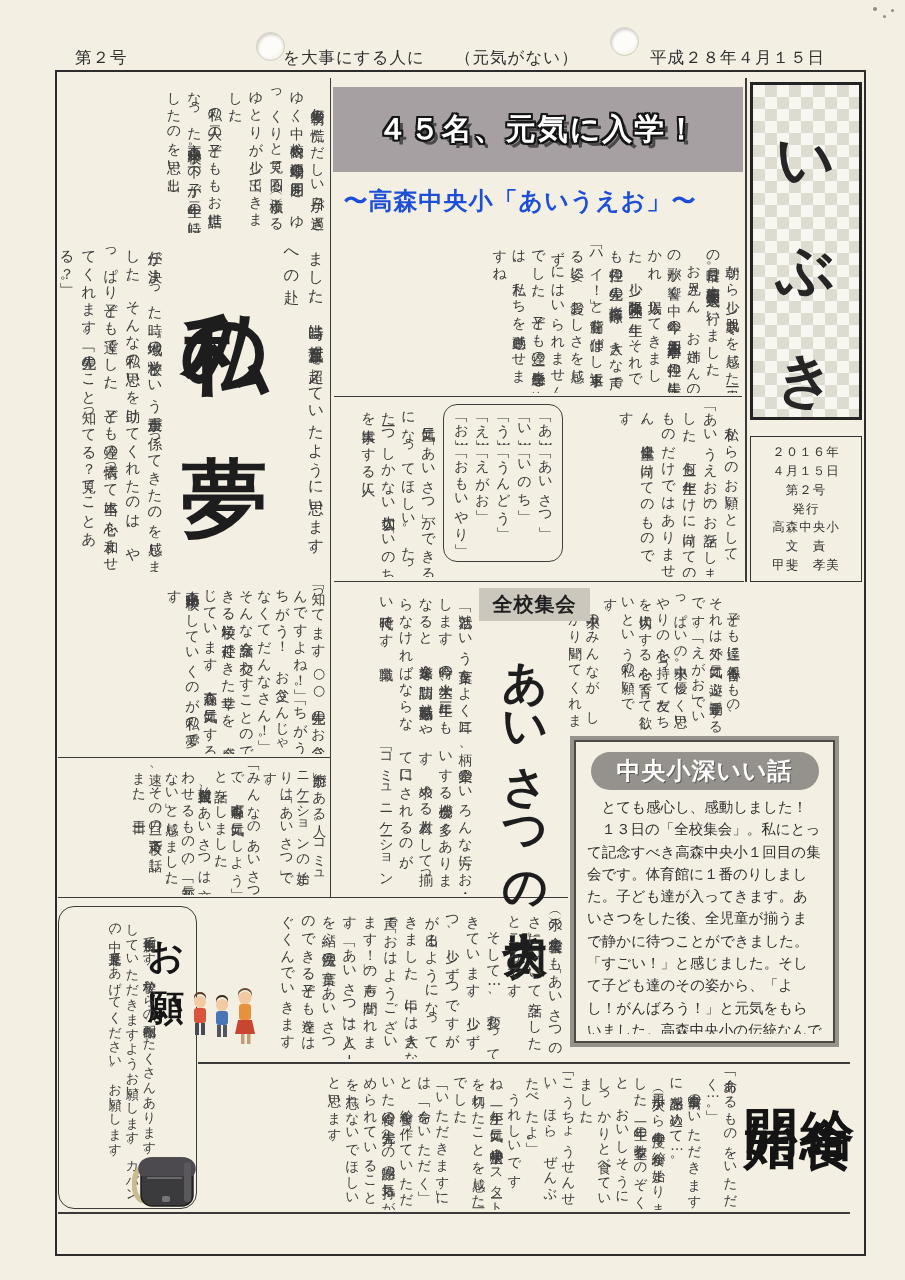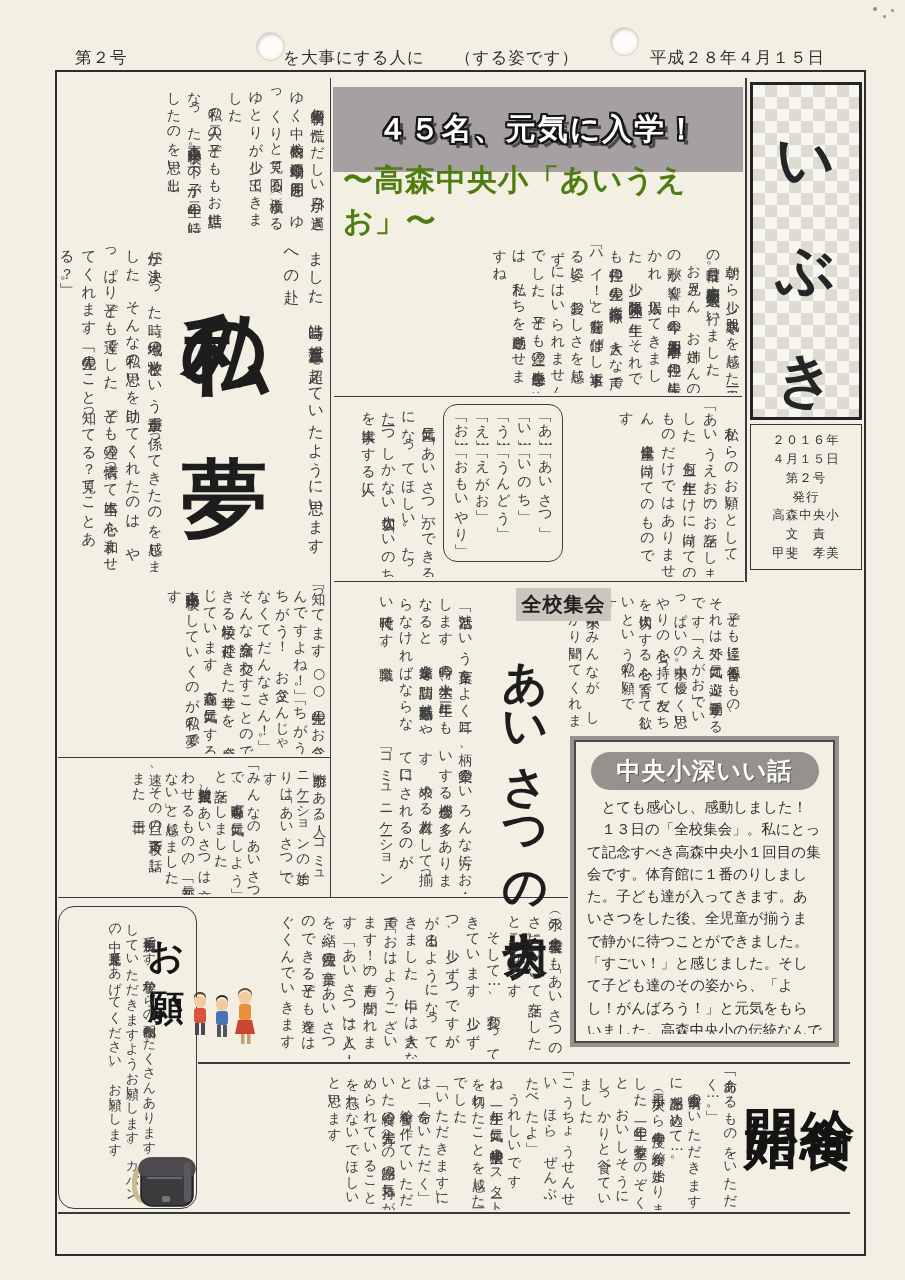--- a/index.html
+++ b/index.html
@@ -28,54 +28,54 @@
     background:#a7a0a2;display:flex;align-items:center;justify-content:center;
   }
   #banner .txt{
     font-family:"DejaVu Sans","Liberation Sans",sans-serif;font-weight:bold;
     font-size:30px;color:#ffffff;letter-spacing:2px;
     text-shadow:2px 0 0 #151515,-2px 0 0 #151515,0 2px 0 #151515,0 -2px 0 #151515,
       2px 2px 0 #151515,-2px -2px 0 #151515,2px -2px 0 #151515,-2px 2px 0 #151515,
       5px 5px 0 #4a4a4a;
   }
   #subheadline{
-    position:absolute;left:343px;top:176px;width:410px;height:50px;
+    position:absolute;left:315px;top:176px;width:410px;height:50px;
     display:flex;align-items:center;justify-content:center;
     font-family:"DejaVu Sans","Liberation Sans",sans-serif;font-weight:bold;
-    font-size:30px;color:#4d7c0f;letter-spacing:1px;
+    font-size:24px;color:#1d4ed8;letter-spacing:1px;
   }
   #masthead{
     position:absolute;left:750px;top:82px;width:112px;height:338px;
     border:3px solid #242424;box-sizing:border-box;
     background-image:conic-gradient(#dedbd1 25%,#f7f6f1 0 50%,#dedbd1 0 75%,#f7f6f1 0);
     background-size:24px 24px;
     display:flex;align-items:center;justify-content:center;
   }
   #masthead .t{
     writing-mode:vertical-rl;text-orientation:upright;
     font-family:"DejaVu Sans","Liberation Sans",sans-serif;font-weight:bold;
     font-size:58px;color:#252525;letter-spacing:38px;margin-top:18px;
   }
   #pubbox{
-    position:absolute;left:750px;top:424px;width:112px;height:146px;
+    position:absolute;left:750px;top:436px;width:112px;height:146px;
     border:1.5px solid #333;box-sizing:border-box;
     display:flex;align-items:center;justify-content:center;text-align:center;
     font-size:12.5px;line-height:18.8px;letter-spacing:1px;white-space:pre-line;color:#333;
   }
   .rounded-box{position:absolute;border:1.5px solid #3f3f3f;border-radius:14px;box-sizing:border-box;background:#f3f0e3;}
   #dream-title{
     position:absolute;left:170px;top:243px;width:110px;height:335px;
     writing-mode:vertical-rl;text-orientation:upright;
     font-family:"DejaVu Serif","Liberation Serif",serif;font-weight:bold;
     font-size:86px;letter-spacing:22px;color:#1d1d1d;line-height:108px;
   }
   #greeting-label{
-    position:absolute;left:479px;top:588px;width:95px;height:33px;
+    position:absolute;left:479px;top:588px;width:111px;height:33px;
     background:#cbc7bd;display:flex;align-items:center;justify-content:center;
-    font-weight:bold;font-size:20px;color:#1f1f1f;letter-spacing:1px;margin-left:37px;
+    font-weight:bold;font-size:20px;color:#1f1f1f;letter-spacing:1px;
   }
   #greeting-title{
     position:absolute;left:483px;top:629px;width:84px;height:372px;
     writing-mode:vertical-rl;text-orientation:upright;font-weight:bold;
     font-size:45px;color:#1d1d1d;letter-spacing:2px;line-height:84px;
     font-family:"DejaVu Serif","Liberation Serif",serif;
   }
   #fukai-box{
     position:absolute;left:574px;top:740px;width:261px;height:303px;
     border:2px solid #4d4a46;box-shadow:0 0 0 4px #96928c;background:#f3f0e3;box-sizing:border-box;
@@ -116,21 +116,21 @@
 <div id="paper">
 
   <div class="hole" style="left:256px;top:32px;"></div>
   <div class="hole" style="left:610px;top:27px;"></div>
   <div class="speck" style="left:873px;top:7px;width:4px;height:4px;"></div>
   <div class="speck" style="left:883px;top:15px;width:3px;height:3px;"></div>
   <div class="speck" style="left:891px;top:9px;width:3px;height:3px;"></div>
 
   <span class="hdr" style="left:75px;">第２号</span>
   <span class="hdr" style="left:283px;">を大事にする人に</span>
-  <span class="hdr" style="left:455px;">（する姿です）</span>
+  <span class="hdr" style="left:455px;">（元気がない）</span>
   <span class="hdr" style="left:650px;">平成２８年４月１５日</span>
 
   <div class="frame" style="left:55px;top:70px;width:807px;height:1182px;"></div>
 
   <div class="divider" style="left:330px;top:78px;width:1px;height:819px;"></div>
   <div class="divider" style="left:745px;top:78px;width:1.5px;height:504px;"></div>
   <div class="divider" style="left:334px;top:396px;width:408px;height:1px;"></div>
   <div class="divider" style="left:334px;top:581px;width:410px;height:1px;"></div>
   <div class="divider" style="left:58px;top:757px;width:272px;height:1px;"></div>
   <div class="divider" style="left:58px;top:897px;width:510px;height:1px;"></div>

